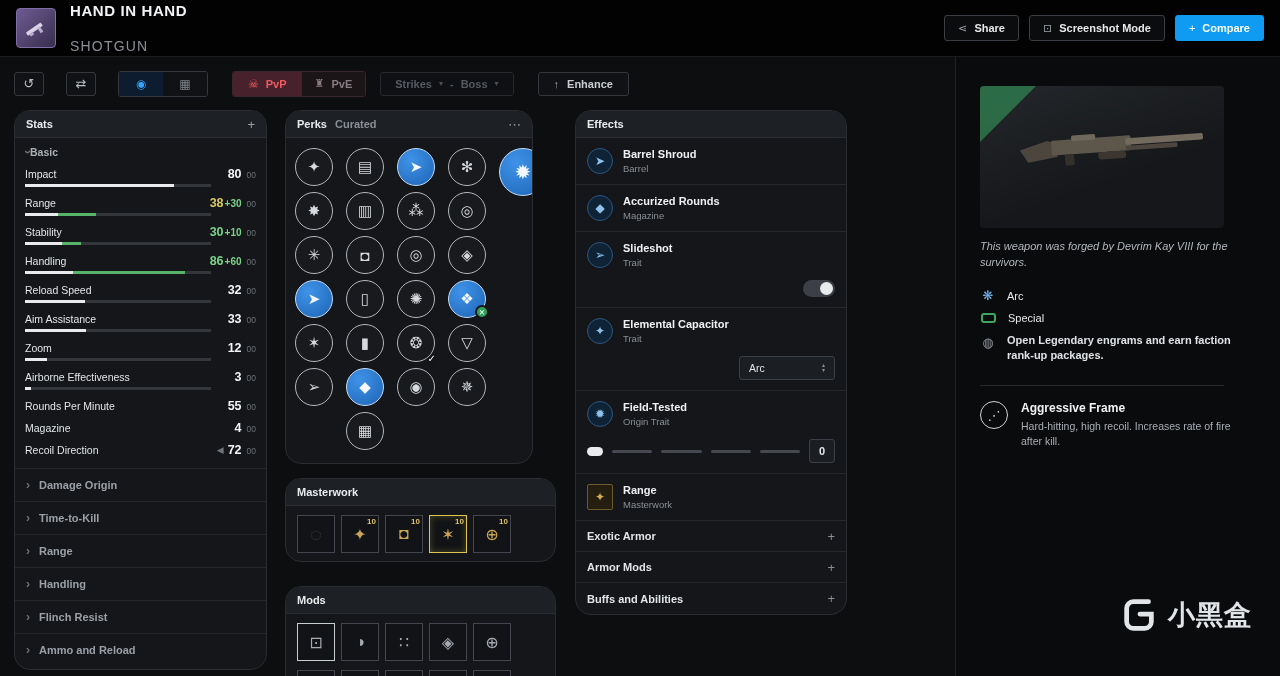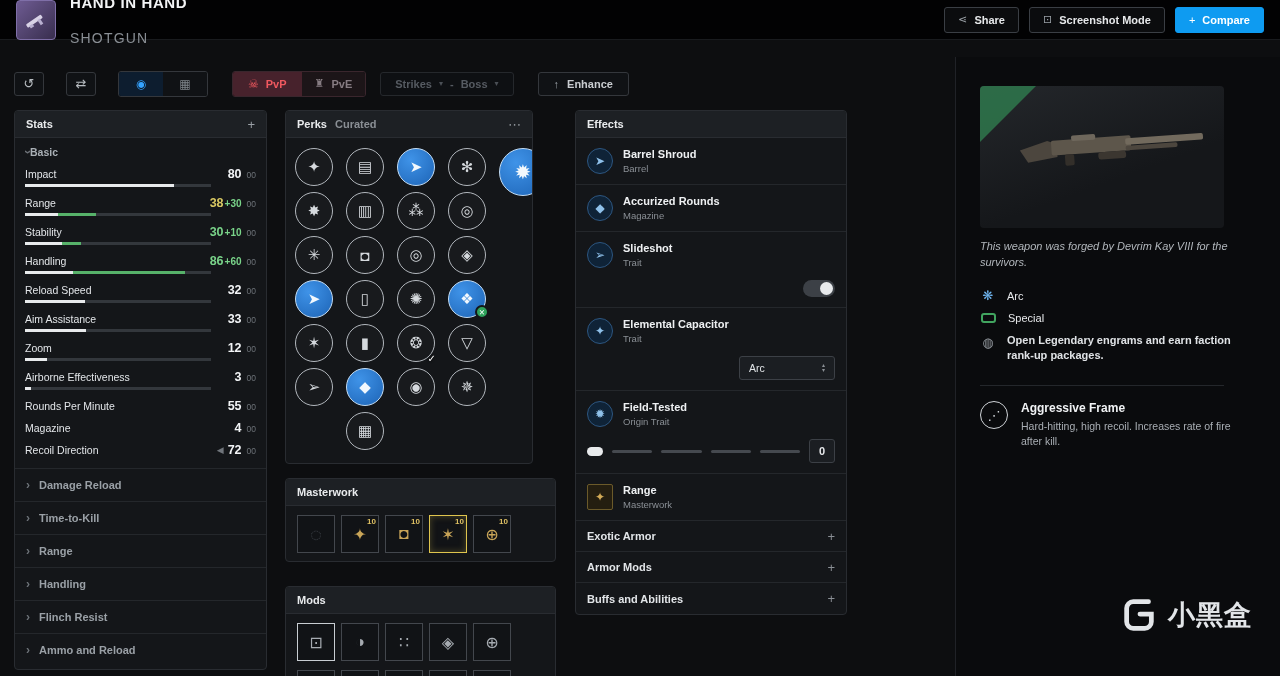--- a/index.html
+++ b/index.html
@@ -1,21 +1,21 @@
 <!DOCTYPE html>
 <html><head>
 <meta charset="utf-8">
 <style>
 *{margin:0;padding:0;box-sizing:border-box;}
 html,body{width:1280px;height:676px;overflow:hidden;background:#0b0c0e;}
 body{font-family:"Liberation Sans","DejaVu Sans",sans-serif;color:#e6e8ea;}
 .app{position:relative;width:1280px;height:676px;background:#0d0e10;overflow:hidden;}
 
 
-.hdr{position:absolute;left:0;top:0;width:1280px;height:40px;background:#020203;border-bottom:1px solid #191b1e;display:flex;align-items:center;padding:0 16px;z-index:5;}
+.hdr{position:absolute;left:0;top:0;width:1280px;height:57px;background:#020203;border-bottom:1px solid #191b1e;display:flex;align-items:center;padding:0 16px;z-index:5;}
 .hdr-thumb{width:40px;height:40px;border-radius:4px;border:1px solid #7f6fa8;background:linear-gradient(135deg,#6e5b92,#382e4e);display:flex;align-items:center;justify-content:center;flex:none;}
 .hdr-titles{margin-left:14px;}
 .hdr-title{font-size:15px;font-weight:bold;letter-spacing:.6px;color:#f2f3f5;}
 .hdr-sub{font-size:14px;color:#8a8f95;letter-spacing:1.2px;margin-top:19px;}
 .hdr-actions{margin-left:auto;display:flex;gap:10px;}
 .hbtn{height:26px;display:flex;align-items:center;gap:7px;padding:0 13px;border:1px solid #3a3e44;border-radius:3px;background:#0b0c0e;font-size:11px;font-weight:bold;color:#e6e8ea;cursor:pointer;}
 .hbtn .ic{color:#9aa0a6;font-size:11px;font-weight:normal;}
 .hbtn.primary{background:#0e9bf1;border-color:#0e9bf1;color:#fff;}
 .hbtn.primary .ic{color:#fff;}
 
@@ -30,21 +30,21 @@
 .pvp{background:#47222c;color:#f0595f;display:flex;gap:7px;align-items:center;padding:0 15px;height:24px;font-weight:bold;}
 .pvp .ic{font-size:12px;}
 .pve{background:#1c1518;color:#867c82;display:flex;gap:7px;align-items:center;padding:0 13px;height:24px;font-weight:bold;}
 .pve .ic{font-size:11px;}
 .activity{display:flex;align-items:center;gap:7px;margin-left:14px;color:#565b62;font-weight:bold;border:1px solid #25282c;border-radius:3px;height:24px;padding:0 14px;background:#0e1013;cursor:pointer;}
 .activity .crt{font-size:8px;color:#4a4f55;}
 .enhance{display:flex;align-items:center;gap:8px;margin-left:24px;border:1px solid #34373c;border-radius:3px;height:24px;padding:0 15px;background:#101215;color:#c9ccd0;font-weight:bold;cursor:pointer;}
 .enhance .ic{color:#9aa0a6;}
 
 
-.panel{position:absolute;background:#141619;border:1px solid #292c31;border-radius:4px;overflow:hidden;}
+.panel{position:absolute;background:#141619;border:1px solid #292c31;border-radius:16px;overflow:hidden;}
 .panel-hd{height:27px;background:#1d2024;border-bottom:1px solid #292c31;display:flex;align-items:center;padding:0 11px;font-size:11px;font-weight:bold;color:#e9ebed;}
 
 
 .p-stats{left:14px;top:110px;width:253px;height:560px;}
 .pin{margin-left:auto;color:#9aa0a6;font-size:13px;cursor:pointer;font-weight:normal;}
 .basic-row{display:flex;align-items:center;padding:0 11px;height:24px;font-size:10.5px;font-weight:bold;color:#aab0b6;cursor:pointer;margin-top:2px;}
 .chev{color:#6d7278;font-size:12px;display:inline-block;line-height:1;}
 .chev.rot{transform:rotate(90deg);}
 .stat-row{position:relative;height:29px;margin:0 10px;}
 .stat-label{position:absolute;left:0;top:4px;font-size:10.5px;color:#e2e5e8;}
@@ -349,21 +349,21 @@
             <span class="recoil-ic">◀</span>
             <span class="stat-value">72</span>
             <span class="stat-sub">00</span>
           </span>
         </div>
       </div>
     <div class="stat-sections">
 
         <div class="collapse-row">
           <span class="chev">›</span>
-          <span>Damage Reload</span>
+          <span>Damage Origin</span>
         </div>
 
         <div class="collapse-row">
           <span class="chev">›</span>
           <span>Time-to-Kill</span>
         </div>
 
         <div class="collapse-row">
           <span class="chev">›</span>
           <span>Range</span>

